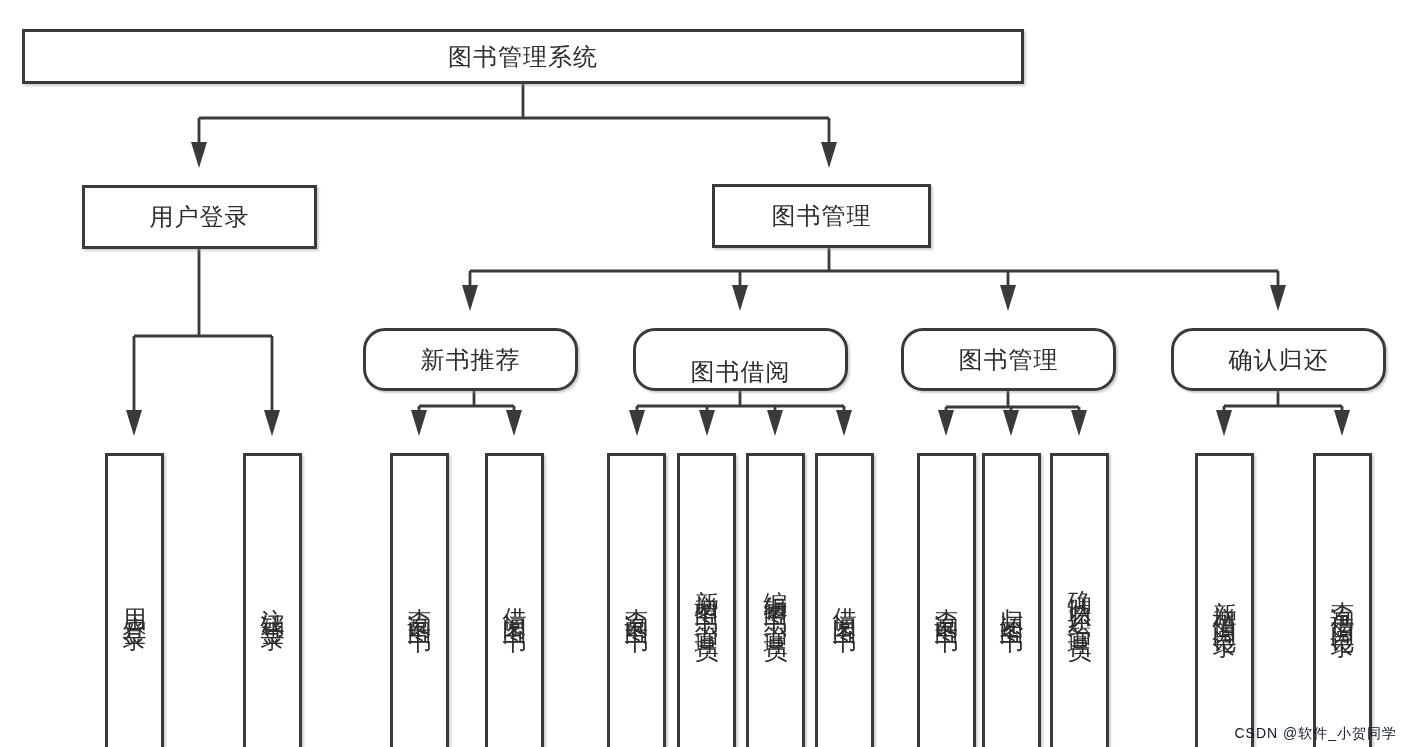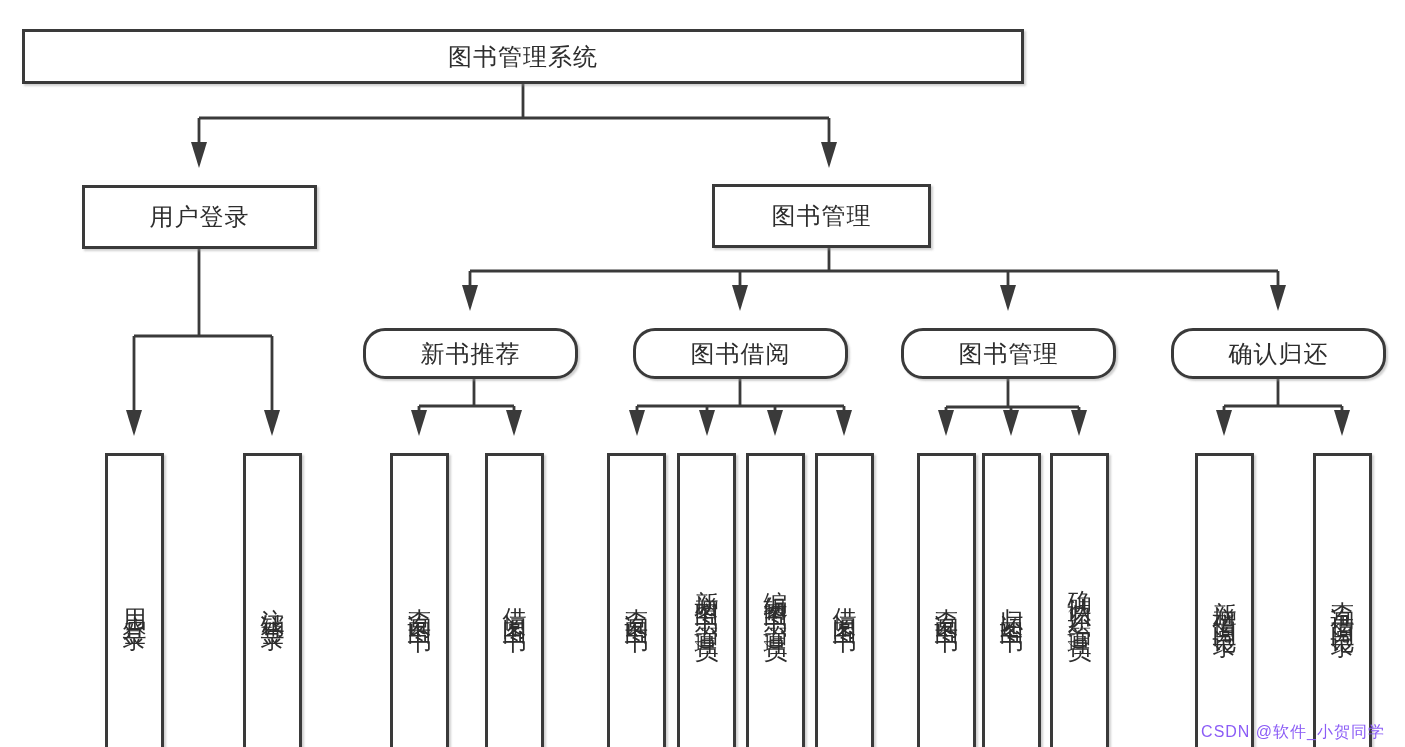--- a/index.html
+++ b/index.html
@@ -16,30 +16,30 @@
     color:#2d2d2d; font-size:24px; letter-spacing:1px;
     box-shadow:2px 2px 2px rgba(150,150,150,0.45);
     margin-top:16px;
   }
   .hlabel { white-space:nowrap; }
   .vnode .vlabel {
     writing-mode:vertical-rl; text-orientation:mixed;
     letter-spacing:7px; line-height:1; font-size:24px;
   }
   #watermark {
-    position:absolute; right:20px; bottom:4px;
-    color:#8b5cf6; font-size:16px; letter-spacing:1px;
+    position:absolute; right:8px; bottom:4px;
+    color:#0f172a; font-size:14px; letter-spacing:1px;
     white-space:nowrap;
   }
   
   .n-root   { left:22px;  top:13px;  width:1002px; height:55px; }
   .n-l2a    { left:82px;  top:169px; width:235px;  height:64px; }
   .n-l2b    { left:712px; top:168px; width:219px;  height:64px; }
-  .n-l3     { top:312px; width:215px; height:51px;border-radius:22px; }
-  .n-l3a    { left:363px; }  .n-l3b { left:633px; }
+  .n-l3     { top:312px; width:215px; height:63px;border-radius:22px; }
+  .n-l3a    { left:363px; }  .n-l3b { left:633px;align-items:flex-end; }
   .n-l3c    { left:901px; }  .n-l3d { left:1171px; }
   .leaf     { top:437px; width:59px; height:299px; }
   .lf1  { left:105px; }  .lf2  { left:243px; }
   .lf3  { left:390px; }  .lf4  { left:485px; }
   .lf5  { left:607px; }  .lf6  { left:677px; }
   .lf7  { left:746px; }  .lf8  { left:815px; }
   .lf9  { left:917px; }  .lf10 { left:982px; }
   .lf11 { left:1050px; }
   .lf12 { left:1195px; } .lf13 { left:1313px; }
 </style>

